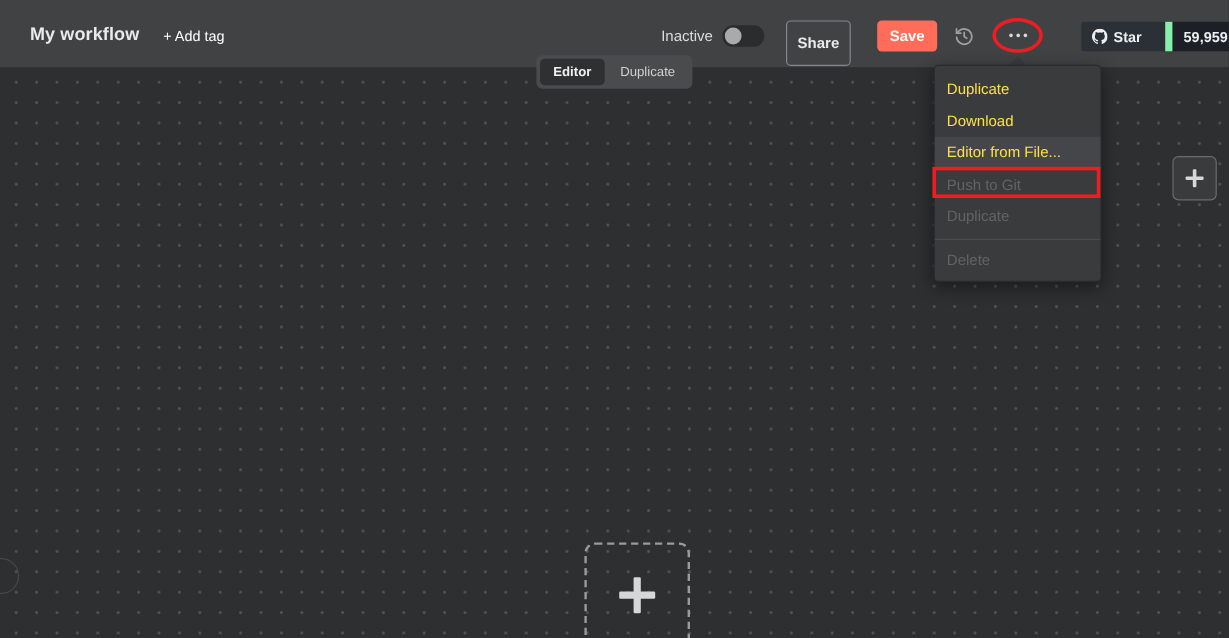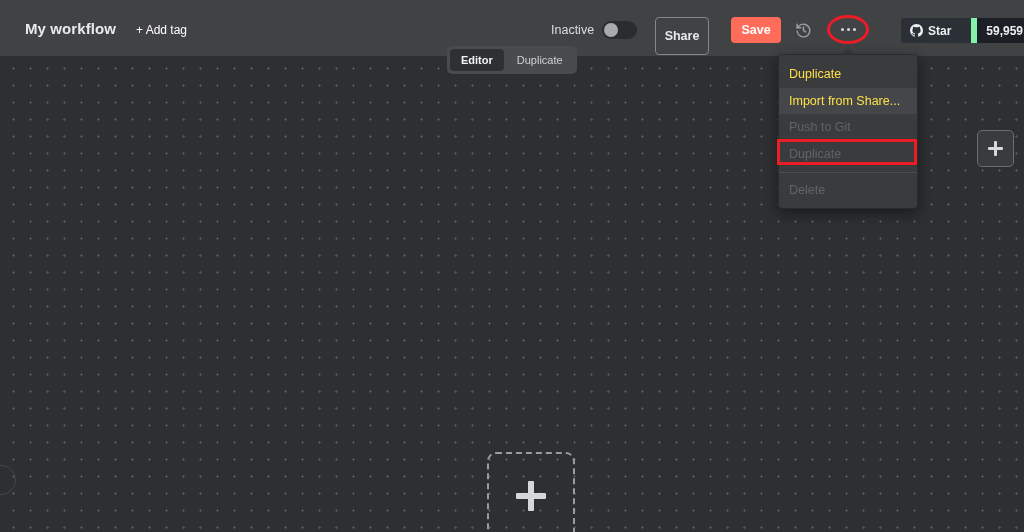--- a/index.html
+++ b/index.html
@@ -428,21 +428,22 @@
   </div>
 
   <div class="tabs">
     <div class="tab active">Editor</div>
     <div class="tab">Duplicate</div>
   </div>
 
   <div class="menu-arrow"></div>
   <div class="menu">
     <div class="menu-item">Duplicate</div>
-    <div class="menu-item highlighted">Import from Share...</div>
+    <div class="menu-item">Download</div>
+    <div class="menu-item highlighted">Editor from File...</div>
     <div class="menu-item disabled">Push to Git</div>
     <div class="menu-item disabled">Duplicate</div>
     <div class="menu-sep"></div>
     <div class="menu-item disabled">Delete</div>
   </div>
 
   <div class="anno-ellipse"></div>
   <div class="anno-rect"></div>
 
 </div>

